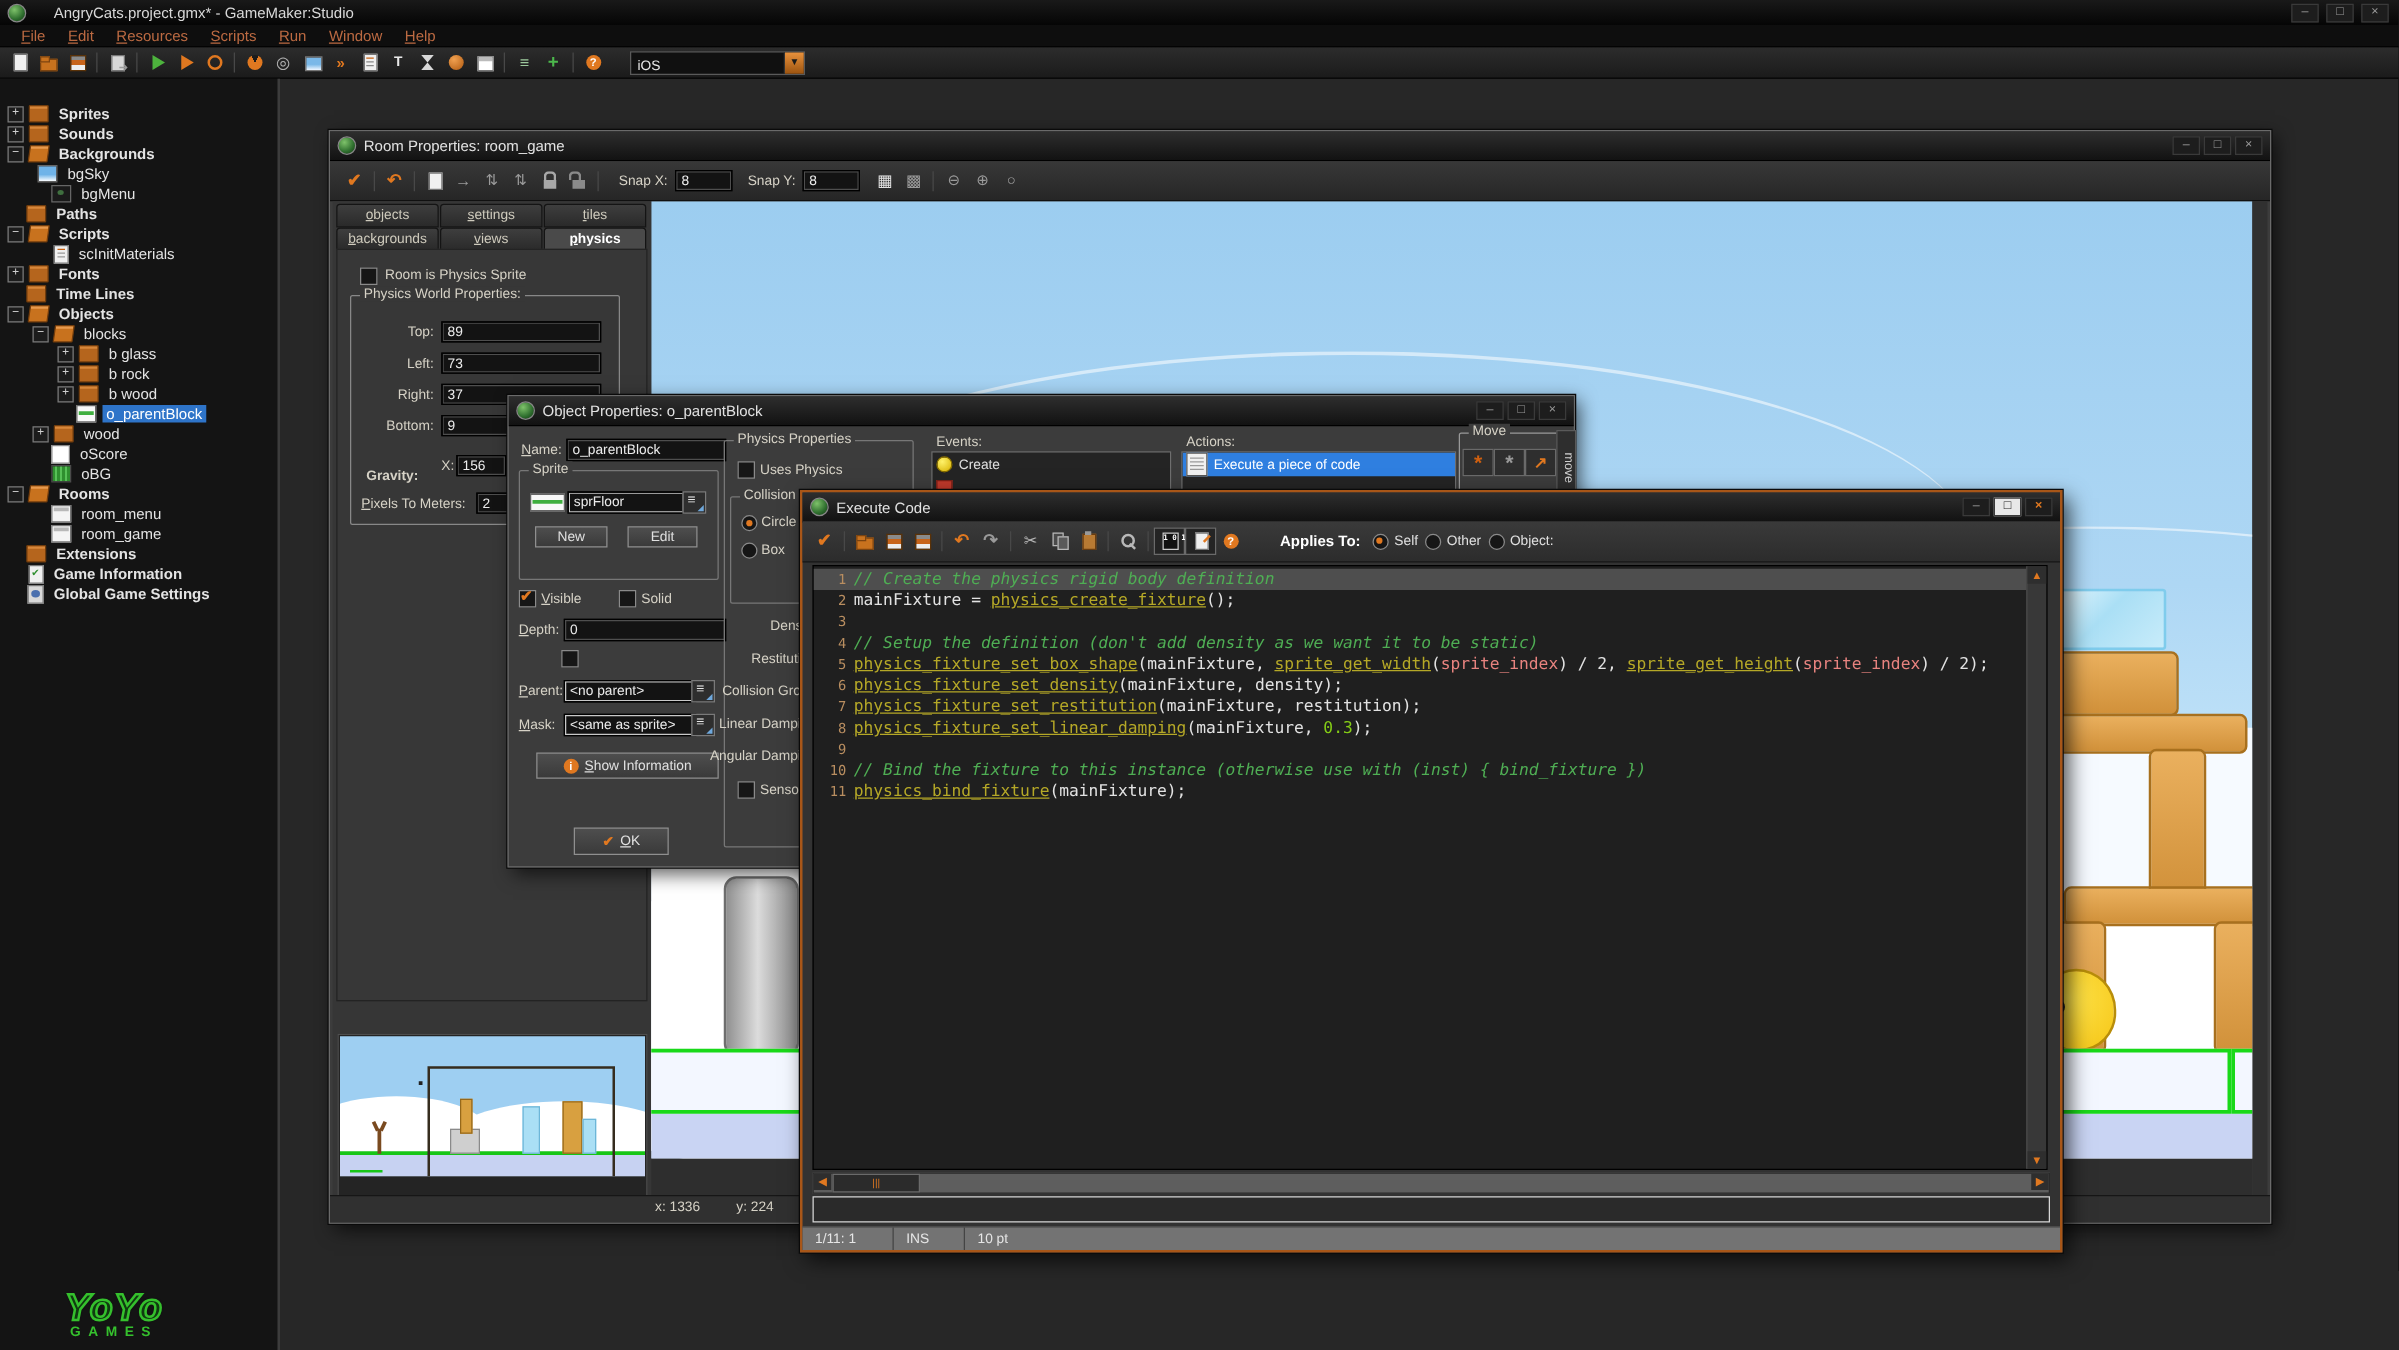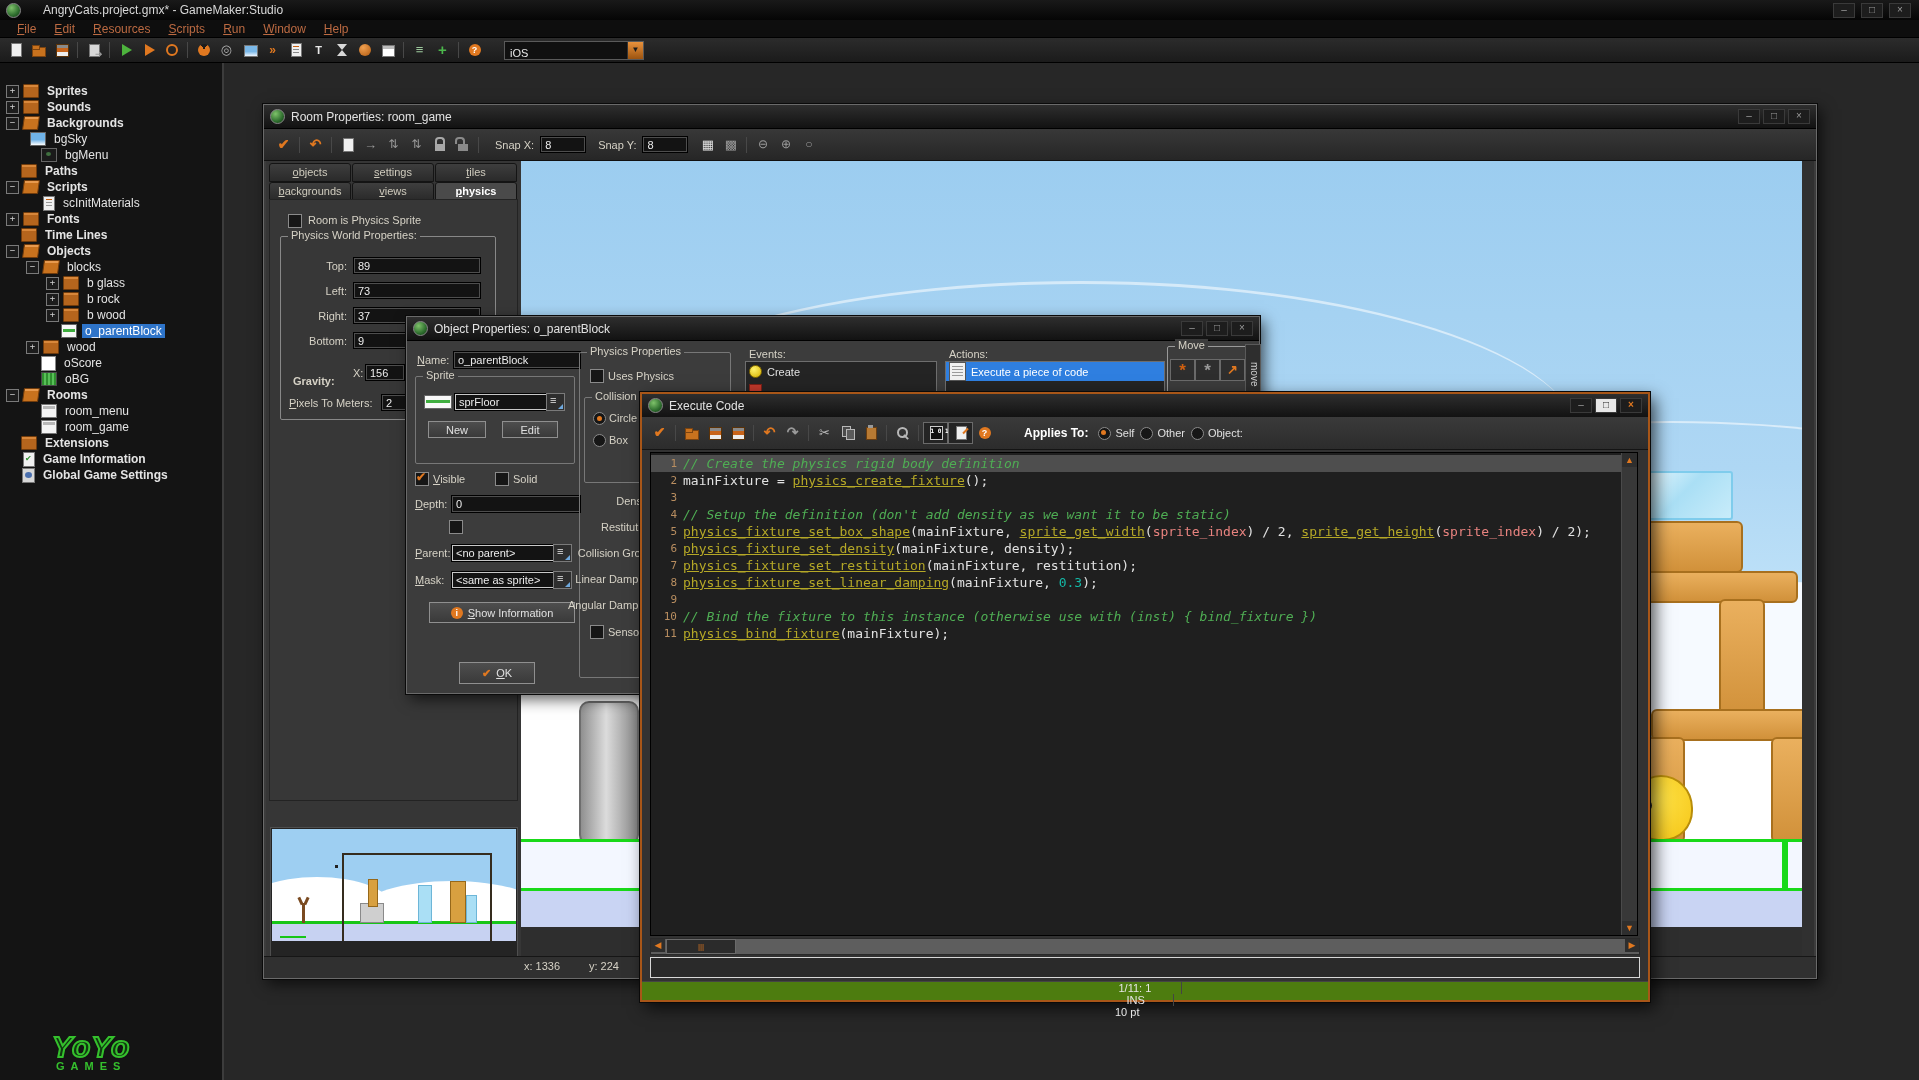--- a/index.html
+++ b/index.html
@@ -178,30 +178,30 @@
   #code-area{position:absolute;left:8px;top:58px;width:986px;height:482px;background:#1f1f1f;border:1px solid #000;}
   #code-lines{position:absolute;left:0;top:2px;right:15px;}
   .cl{display:flex;height:17px;}
   .cl.hl{background:#4e4e4e;}
   .ln{width:26px;text-align:right;padding-right:6px;color:#b98e60;font:11px/17px "DejaVu Sans Mono",monospace;flex:none;}
   .ct{white-space:pre;font:13px/17px "DejaVu Sans Mono",monospace;color:#e2e2e2;}
   .tc{color:#4fae54;font-style:italic;}
   .tf{color:#b5a827;text-decoration:underline;}
   .tp{color:#e2e2e2;}
   .tb{color:#e8837f;}
-  .tn{color:#14b8a6;}
+  .tn{color:#84cc16;}
   #vscroll{position:absolute;right:0;top:0;width:15px;bottom:0;background:#383838;border-left:1px solid #4a4a4a;}
   .sarr{position:absolute;left:0;width:15px;height:14px;color:#e07820;font-size:9px;line-height:14px;text-align:center;background:#2e2e2e;}
   #hscroll{position:absolute;left:8px;right:8px;top:544px;height:15px;background:#5e5e5e;border:1px solid #2a2a2a;}
   #hs-left{position:absolute;left:0;top:0;width:14px;height:13px;background:#2e2e2e;color:#e07820;font-size:9px;line-height:13px;text-align:center;}
   #hs-right{position:absolute;right:0;top:0;width:14px;height:13px;background:#2e2e2e;color:#e07820;font-size:9px;line-height:13px;text-align:center;}
   #hs-thumb{position:absolute;left:15px;top:0;width:68px;height:13px;background:#2b2b2b;border:1px solid #6a6a6a;}
   #hs-thumb::before{content:"|||";color:#e07820;font-size:8px;line-height:13px;display:block;text-align:center;}
   #cw-strip{position:absolute;left:8px;right:8px;top:563px;height:19px;background:#2a2a2a;border:1px solid #d8d8d8;}
-  #cw-status{position:absolute;left:0;right:0;bottom:0;height:18px;background:#4d7c0f;border-top:1px solid #444;display:flex;align-items:center;color:#e6e6e6;font-size:11px;flex-direction:column;}
+  #cw-status{position:absolute;left:0;right:0;bottom:0;height:18px;background:#737373;border-top:1px solid #444;display:flex;align-items:center;color:#e6e6e6;font-size:11px;}
   .scell{padding:0 10px;border-right:1px solid #444;height:100%;display:flex;align-items:center;}
 
   .vtab{position:absolute;width:14px;background:#2e2e2e;border:1px solid #5a5a5a;color:#cfcfcf;font-size:10px;
         writing-mode:vertical-rl;text-align:center;}
   .list{position:absolute;background:#242424;border:1px solid #6e6e6e;overflow:hidden;}
   .lrow{display:flex;align-items:center;height:19px;padding-left:3px;gap:5px;color:#e0e0e0;font-size:11px;}
   .lrow.selblue{background:#2f7fe0;color:#fff;}
   .ev-bulb{width:11px;height:11px;border-radius:50%;background:radial-gradient(circle at 35% 30%,#fff26a,#d8b200);border:1px solid #8a7000;flex:none;}
   .ev-destroy{width:11px;height:11px;background:#c0392b;border:1px solid #7a1f16;flex:none;}
   .act-page{width:15px;height:17px;background:#f0f0f0;border:1px solid #555;flex:none;position:relative;}

